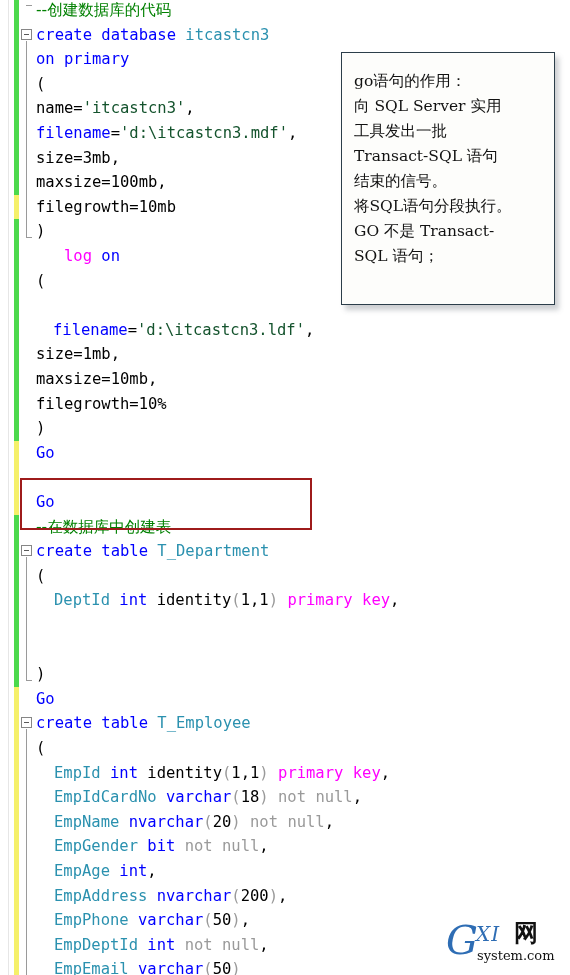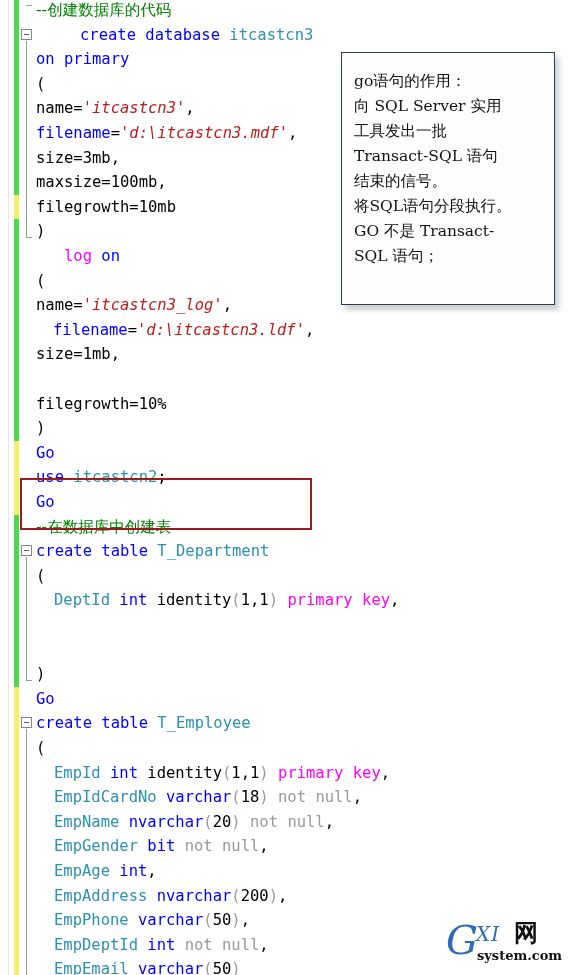--- a/index.html
+++ b/index.html
@@ -82,21 +82,21 @@
     white-space: pre;
     letter-spacing: 0px;
   }
   .ind1 { left: 36px; }
   .ind2 { left: 54px; }
 
   
   .kw      { color: #0000ff; }      
   .kw2     { color: #ff00ff; }      
   .id      { color: #2b91af; }      
-  .str     { color: #b91c1c; font-style: italic; }      
+  .str     { color: #14532d; }      
   .num     { color: #000000; }      
   .plain   { color: #000000; }
   .gray    { color: #9a9a9a; }      
   .cmt     { color: #008000; }      
   .cjk     { font-family: "DejaVu Sans", "Liberation Sans", sans-serif; }
 
   
   .redbox {
     position: absolute;
     border: 2px solid #9e1b1b;
@@ -152,21 +152,21 @@
     font-size: 24px;
     font-weight: bold;
     color: #111111;
     line-height: 26px;
   }
   .wm-dom {
     position: absolute;
     left: 31px; top: 28px;
     font-family: "DejaVu Serif", "Liberation Serif", serif;
     font-size: 13px;
-    font-weight: bold;
+    font-weight: normal;
     color: #111111;
   }
 </style>
 </head>
 <body>
 
 <div id="app">
 
   <div class="gutter">
     <div class="gutter-sep"></div>
@@ -186,38 +186,37 @@
         <div class="foldhook" style="top: 237.4px;"></div>
         <div class="foldline" style="top: 557.2px; height: 123px;"></div>
         <div class="foldhook" style="top: 680.2px;"></div>
         <div class="foldline" style="top: 729.4px; height: 270.6px;"></div>
         <div class="foldhook" style="top: 5px;"></div>
       </div>
   </div>
 
   <div class="code" id="code-lines">
       <div class="line ind1" style="top: -2px;"><span class="cmt cjk">--创建数据库的代码</span></div>
-      <div class="line ind1" style="top: 22.6px; margin-left: 44px;"><span class="kw">create</span><span class="plain"> </span><span class="kw">database</span><span class="plain"> </span><span class="id">itcastcn3</span></div>
+      <div class="line ind1" style="top: 22.6px;"><span class="kw">create</span><span class="plain"> </span><span class="kw">database</span><span class="plain"> </span><span class="id">itcastcn3</span></div>
       <div class="line ind1" style="top: 47.2px;"><span class="kw">on</span><span class="plain"> </span><span class="kw">primary</span></div>
       <div class="line ind1" style="top: 71.8px;"><span class="plain">(</span></div>
       <div class="line ind1" style="top: 96.4px;"><span class="plain">name</span><span class="plain">=</span><span class="str">'itcastcn3'</span><span class="plain">,</span></div>
       <div class="line ind1" style="top: 121px;"><span class="kw">filename</span><span class="plain">=</span><span class="str">'d:\itcastcn3.mdf'</span><span class="plain">,</span></div>
       <div class="line ind1" style="top: 145.6px;"><span class="plain">size</span><span class="plain">=</span><span class="num">3</span><span class="plain">mb</span><span class="plain">,</span></div>
       <div class="line ind1" style="top: 170.2px;"><span class="plain">maxsize</span><span class="plain">=</span><span class="num">100</span><span class="plain">mb</span><span class="plain">,</span></div>
       <div class="line ind1" style="top: 194.8px;"><span class="plain">filegrowth</span><span class="plain">=</span><span class="num">10</span><span class="plain">mb</span></div>
       <div class="line ind1" style="top: 219.4px;"><span class="plain">)</span></div>
       <div class="line ind1" style="top: 244px; margin-left: 28px;"><span class="kw2">log</span><span class="plain"> </span><span class="kw">on</span></div>
       <div class="line ind1" style="top: 268.6px;"><span class="plain">(</span></div>
-      <div class="line ind1" style="top: 293.2px;"><span class="plain">name</span><span class="plain">=</span><span class="str">'itcastcn3_log'</span><span class="plain">,</span></div>
       <div class="line ind1" style="top: 317.8px; margin-left: 17px;"><span class="kw">filename</span><span class="plain">=</span><span class="str">'d:\itcastcn3.ldf'</span><span class="plain">,</span></div>
       <div class="line ind1" style="top: 342.4px;"><span class="plain">size</span><span class="plain">=</span><span class="num">1</span><span class="plain">mb</span><span class="plain">,</span></div>
+      <div class="line ind1" style="top: 367px;"><span class="plain">maxsize</span><span class="plain">=</span><span class="num">10</span><span class="plain">mb</span><span class="plain">,</span></div>
       <div class="line ind1" style="top: 391.6px;"><span class="plain">filegrowth</span><span class="plain">=</span><span class="num">10</span><span class="plain">%</span></div>
       <div class="line ind1" style="top: 416.2px;"><span class="plain">)</span></div>
       <div class="line ind1" style="top: 440.8px;"><span class="kw">Go</span></div>
-      <div class="line ind1" style="top: 465.4px;"><span class="kw">use</span><span class="plain"> </span><span class="id">itcastcn2</span><span class="plain">;</span></div>
       <div class="line ind1" style="top: 490px;"><span class="kw">Go</span></div>
       <div class="line ind1" style="top: 514.6px;"><span class="cmt cjk">--在数据库中创建表</span></div>
       <div class="line ind1" style="top: 539.2px;"><span class="kw">create</span><span class="plain"> </span><span class="kw">table</span><span class="plain"> </span><span class="id">T_Department</span></div>
       <div class="line ind1" style="top: 563.8px;"><span class="plain">(</span></div>
       <div class="line ind2" style="top: 588.4px;"><span class="id">DeptId</span><span class="plain"> </span><span class="kw">int</span><span class="plain"> </span><span class="plain">identity</span><span class="gray">(</span><span class="num">1,1</span><span class="gray">)</span><span class="plain"> </span><span class="kw2">primary</span><span class="plain"> </span><span class="kw2">key</span><span class="plain">,</span></div>
       <div class="line ind1" style="top: 662.2px;"><span class="plain">)</span></div>
       <div class="line ind1" style="top: 686.8px;"><span class="kw">Go</span></div>
       <div class="line ind1" style="top: 711.4px;"><span class="kw">create</span><span class="plain"> </span><span class="kw">table</span><span class="plain"> </span><span class="id">T_Employee</span></div>
       <div class="line ind1" style="top: 736px;"><span class="plain">(</span></div>
       <div class="line ind2" style="top: 760.6px;"><span class="id">EmpId</span><span class="plain"> </span><span class="kw">int</span><span class="plain"> </span><span class="plain">identity</span><span class="gray">(</span><span class="num">1,1</span><span class="gray">)</span><span class="plain"> </span><span class="kw2">primary</span><span class="plain"> </span><span class="kw2">key</span><span class="plain">,</span></div>

